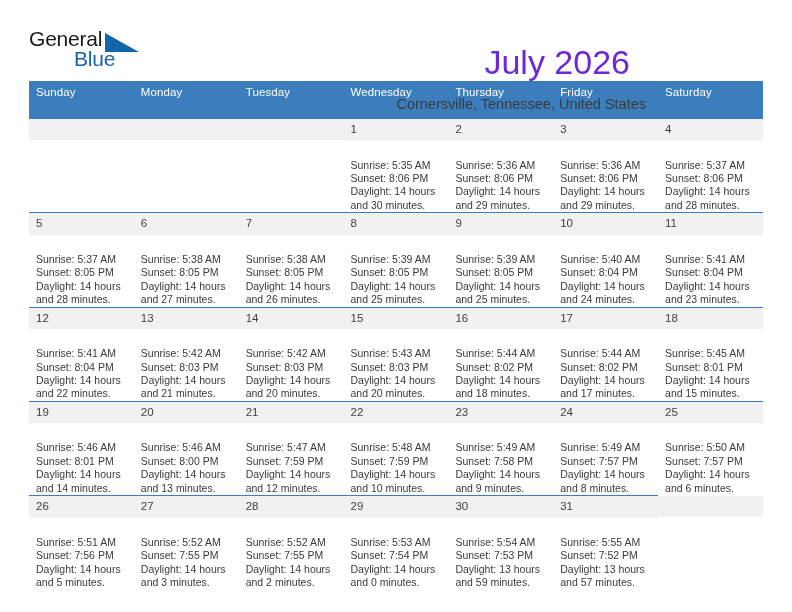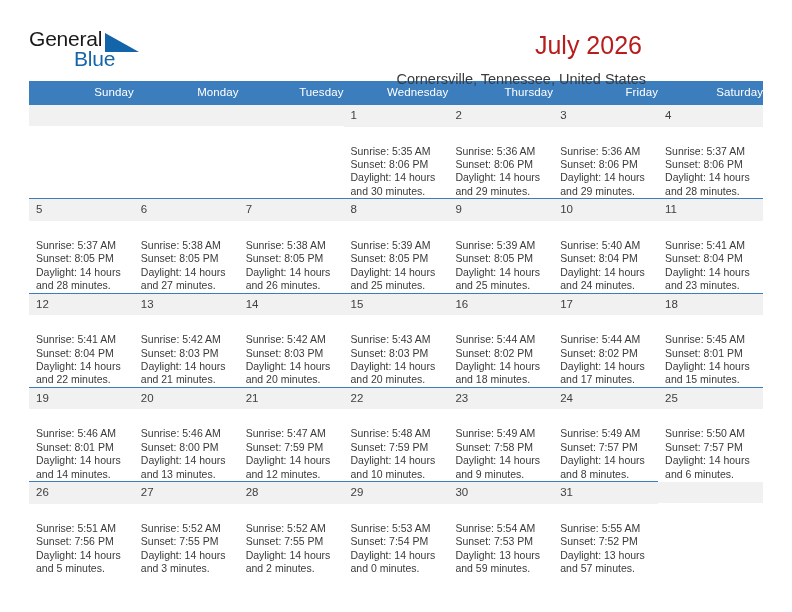--- a/index.html
+++ b/index.html
@@ -60,47 +60,47 @@
     letter-spacing: -0.2px;
     color: #1464aa;
     font-family: "Liberation Sans", sans-serif;
   }
 
   .title-block {
     text-align: right;
     padding-top: 0px;
   }
   .cal-title {
-    font-size: 25px;
-    color: #b91c1c;
+    font-size: 34px;
+    color: #6d28d9;
     font-weight: normal;
     line-height: 1.1;
-    margin: 4px;
+    margin: 16px;
   }
   .cal-subtitle {
     font-size: 14.5px;
     color: #3b3b3b;
     margin-top: 12px;
     line-height: 1.1;
   }
 
   
   table.cal {
     width: 734px;
     border-collapse: collapse;
     table-layout: fixed;
     margin-top: 5px;
   }
   table.cal th {
     background: #3b7dbd;
     color: #ffffff;
     font-weight: normal;
     font-size: 11.5px;
-    text-align: right;
-    padding: 5px 0 6px 7px;
+    text-align: left;
+    padding: 5px 0 20px 7px;
     height: 22px;
     letter-spacing: 0.1px;
   }
   table.cal td {
     vertical-align: top;
     padding: 0;
     border-top: 1.5px solid #3b7dbd;
     height: 89px;
     background: #ffffff;
   }

